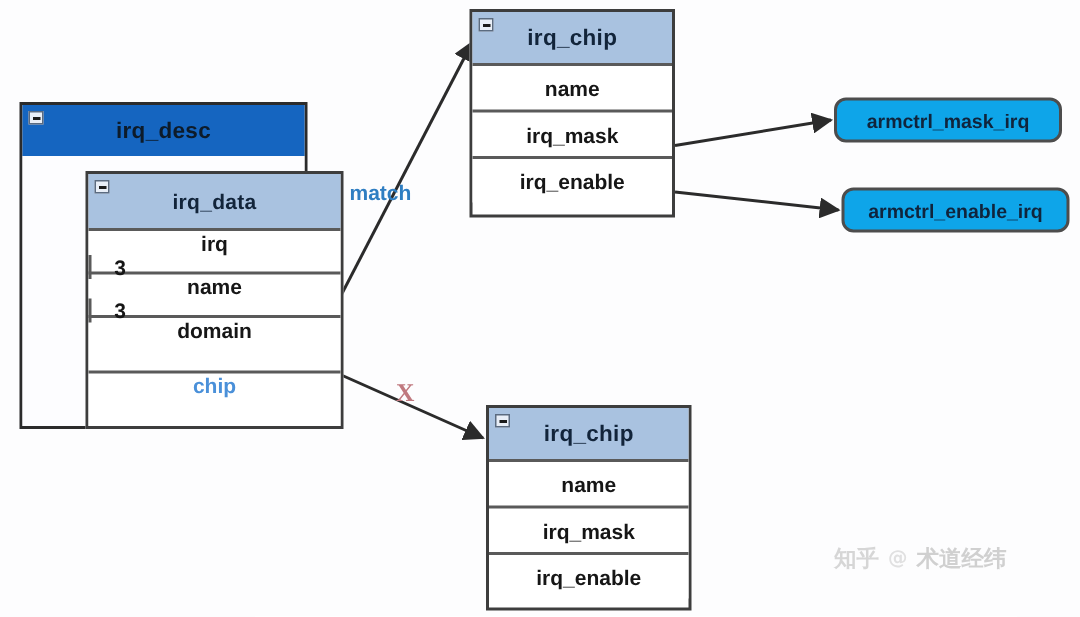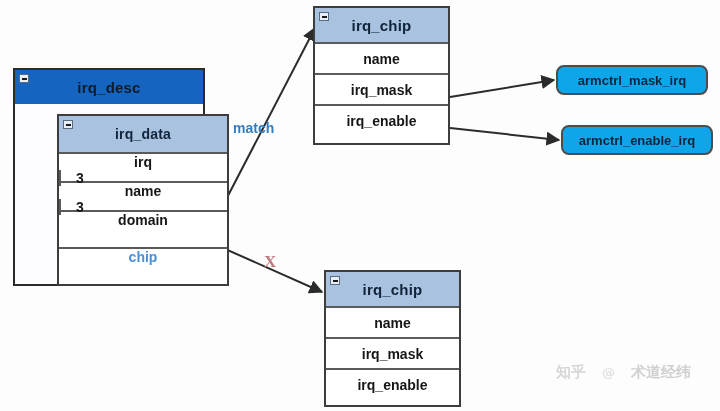--- a/index.html
+++ b/index.html
@@ -165,21 +165,21 @@
     color: #c0797f;
     font-family: "Liberation Serif", serif;
   }
 
   
   #watermark {
     position: absolute;
     left: 556px; top: 363px;
     display: flex;
     align-items: center;
-    gap: 16px;
+    gap: 6px;
     color: #c9c9c9;
     font-size: 15px;
     font-weight: bold;
     font-family: "DejaVu Sans", sans-serif;
     opacity: .85;
     user-select: none;
   }
   #watermark .zh-logo { color: #d0d0d0; }
   #watermark .wm-sep { color: #dcdcdc; font-size: 13px; }
 </style>

